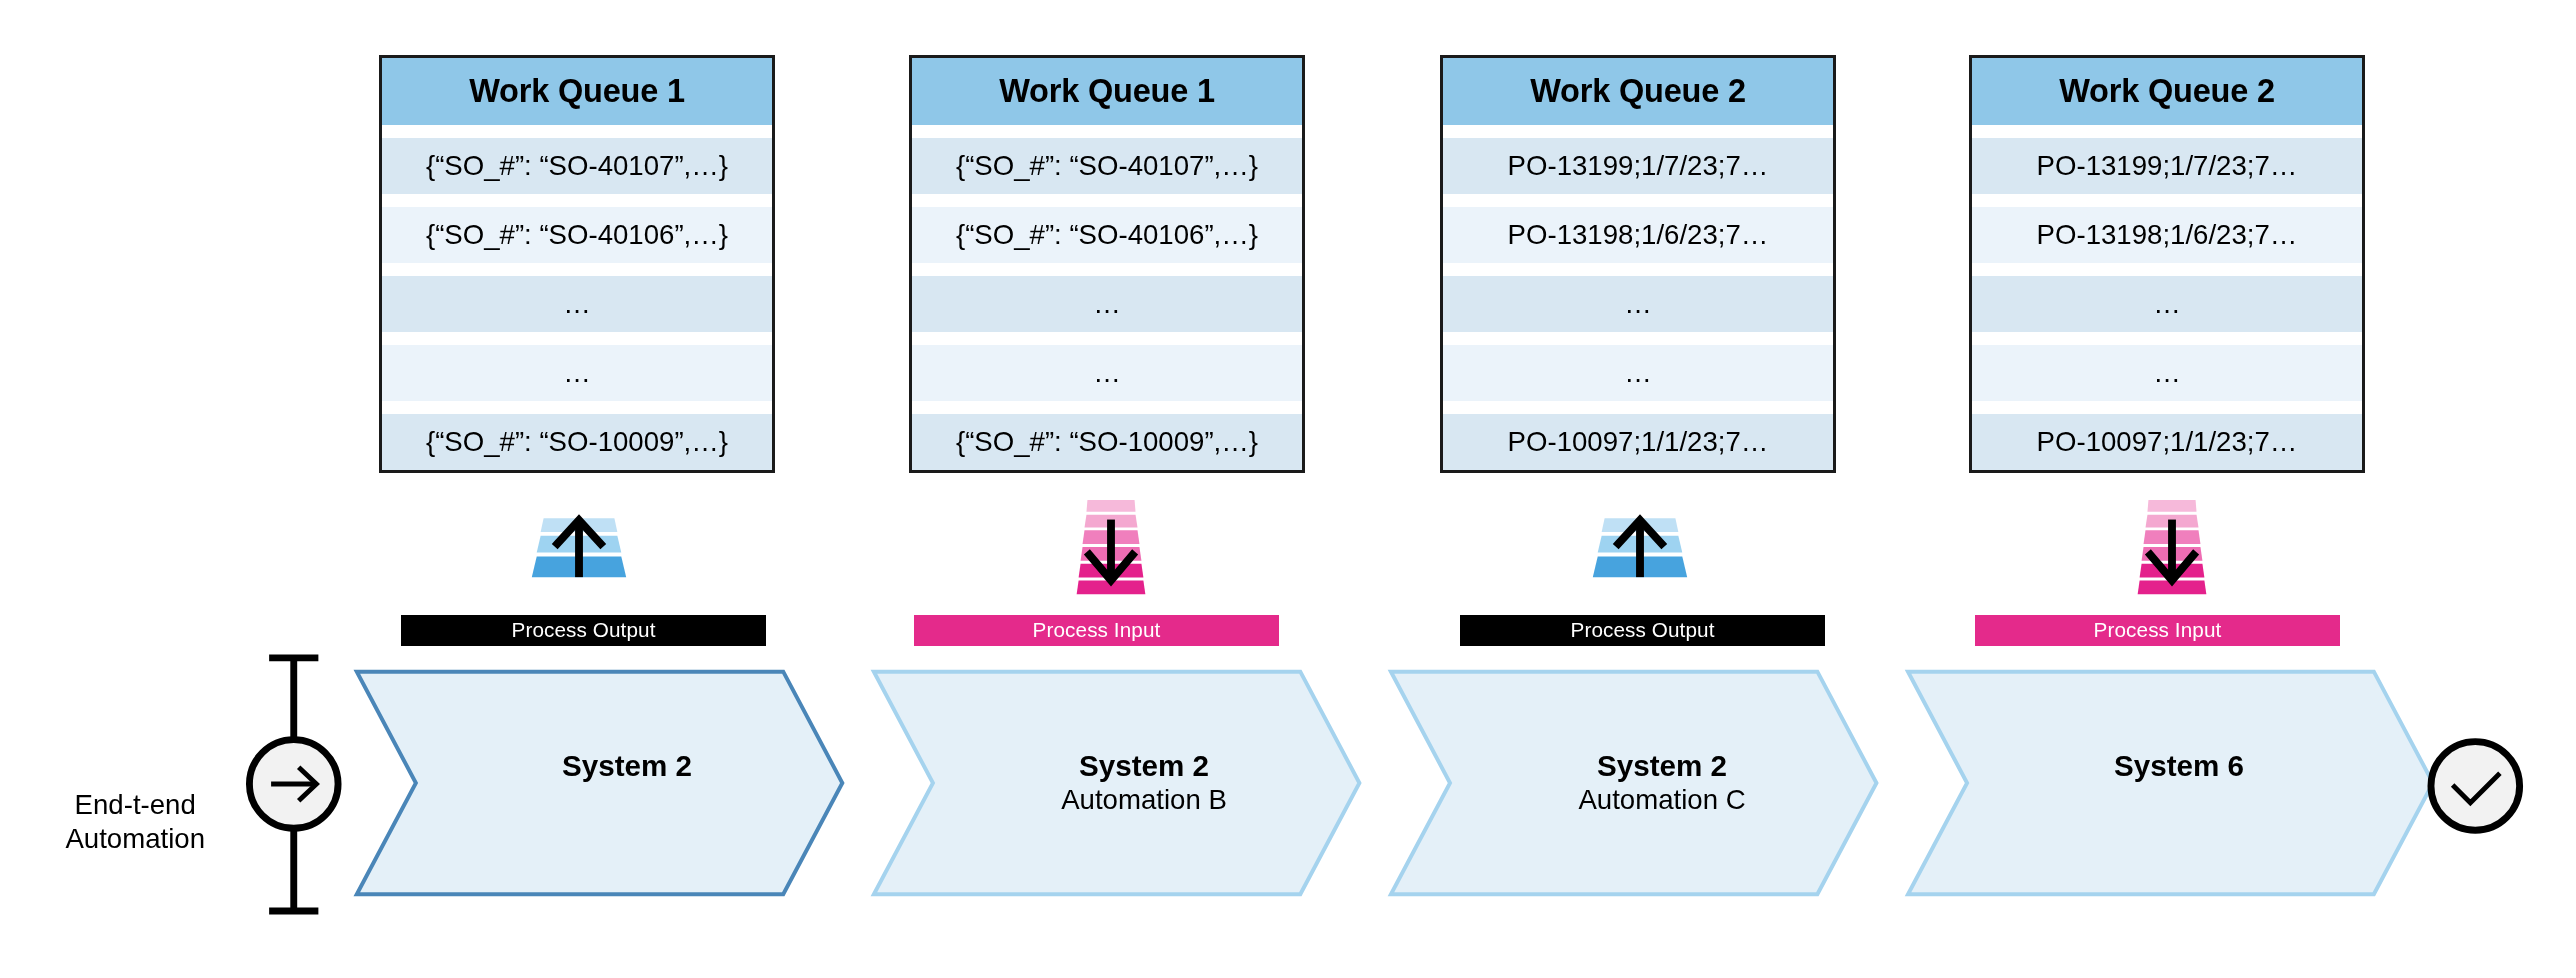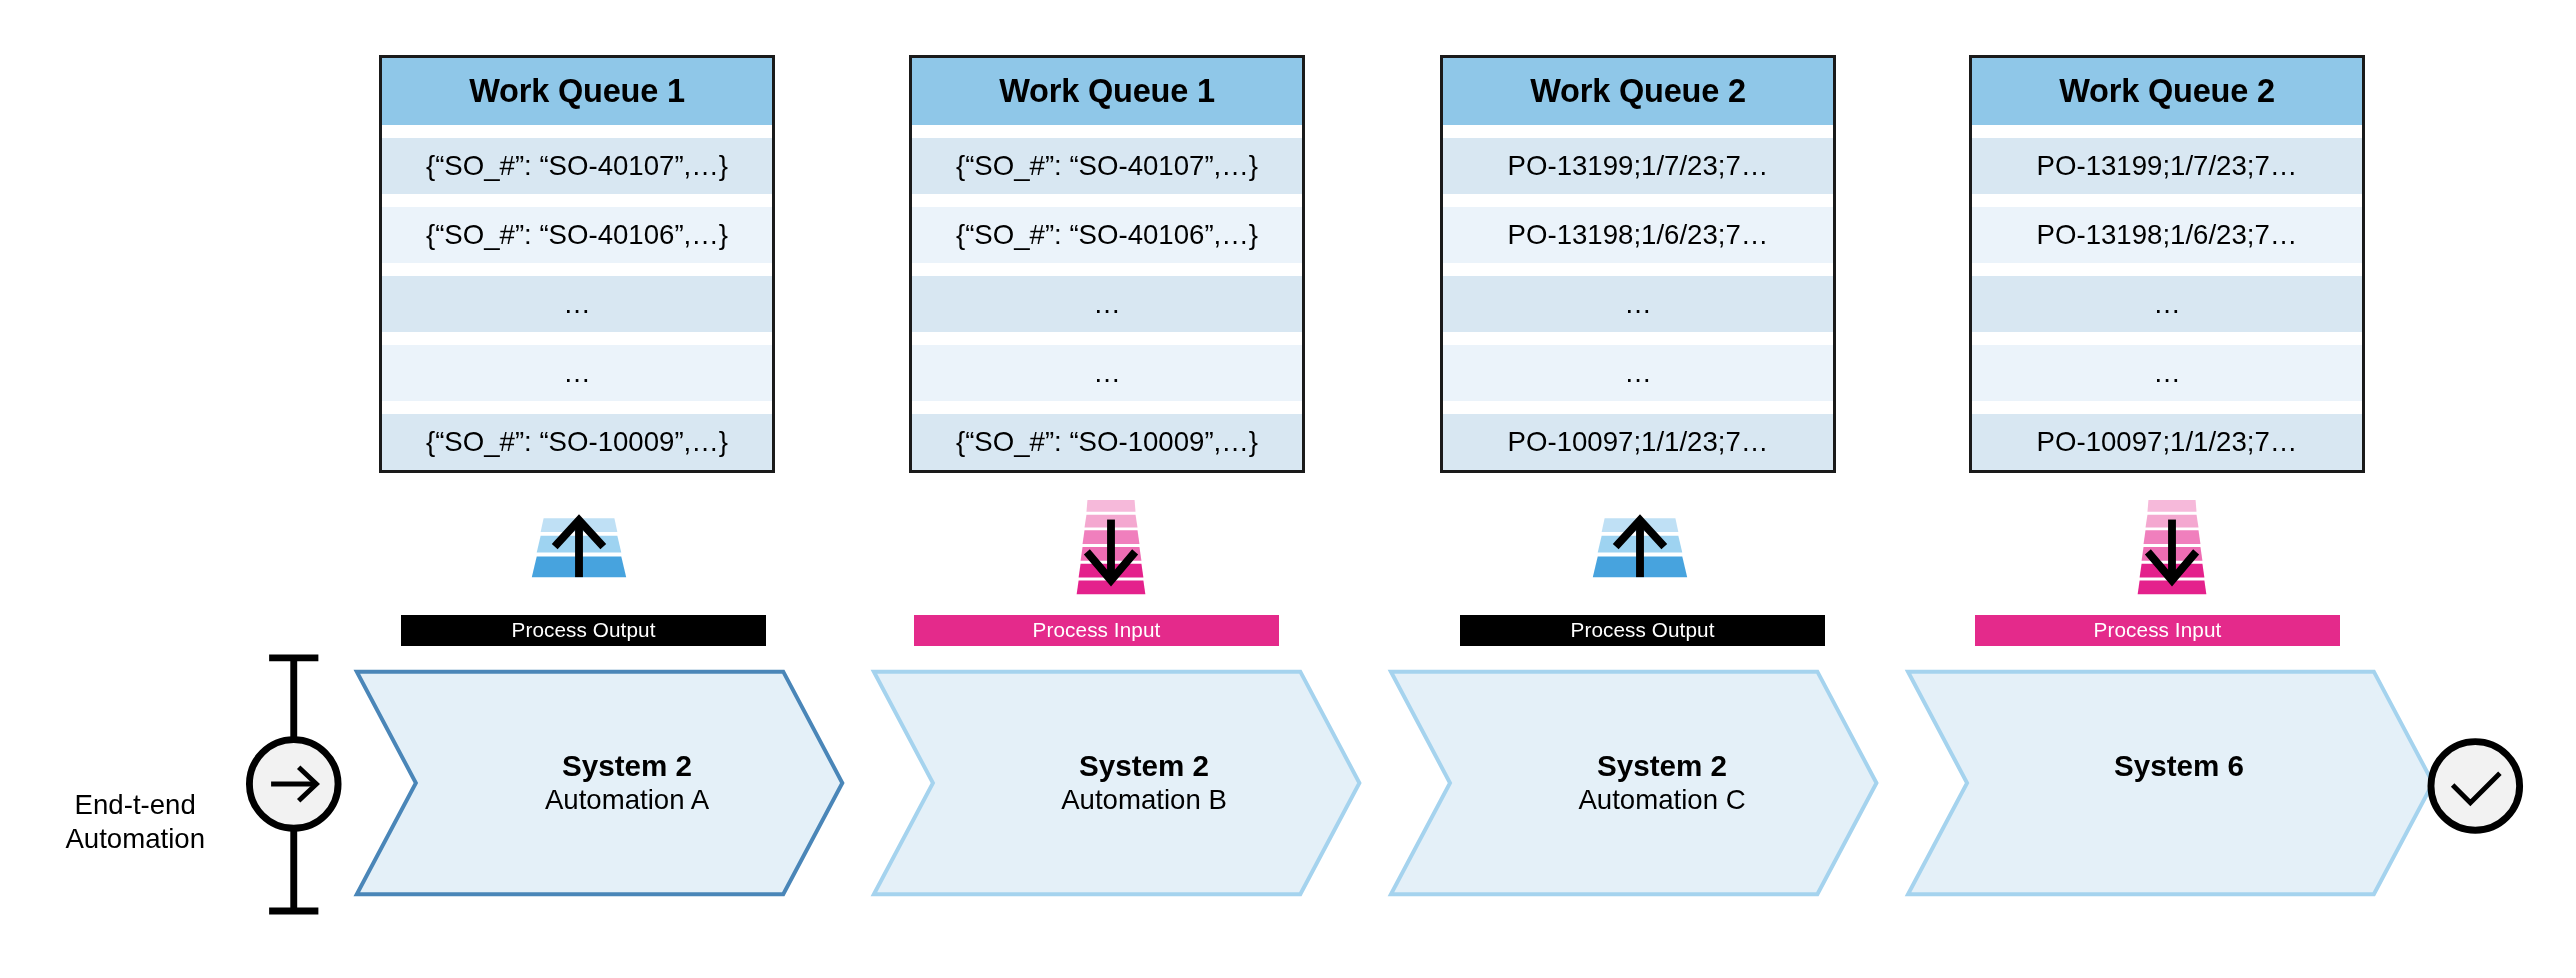--- a/index.html
+++ b/index.html
@@ -227,21 +227,20 @@
 
     <polygon points="887,682 1320,682 1380,795 1320,908 887,908 947,795" fill="#E4F0F8" stroke="#A5D3EE" stroke-width="4"></polygon>
 
     <polygon points="1412,682 1845,682 1905,795 1845,908 1412,908 1472,795" fill="#E4F0F8" stroke="#A5D3EE" stroke-width="4"></polygon>
 
     <polygon points="1937,682 2410,682 2470,795 2410,908 1937,908 1997,795" fill="#E4F0F8" stroke="#A5D3EE" stroke-width="4"></polygon>
   </svg>
 
   <div class="chev-text" style="left:445px; top:749px; width:364px;">
     <div class="chev-title">System 2</div>
-    <div class="chev-sub">Automation A</div>
   </div>
   <div class="chev-text" style="left:962px; top:749px; width:364px;">
     <div class="chev-title">System 2</div>
     <div class="chev-sub">Automation B</div>
   </div>
   <div class="chev-text" style="left:1480px; top:749px; width:364px;">
     <div class="chev-title">System 2</div>
     <div class="chev-sub">Automation C</div>
   </div>
   <div class="chev-text" style="left:1997px; top:749px; width:364px;">

